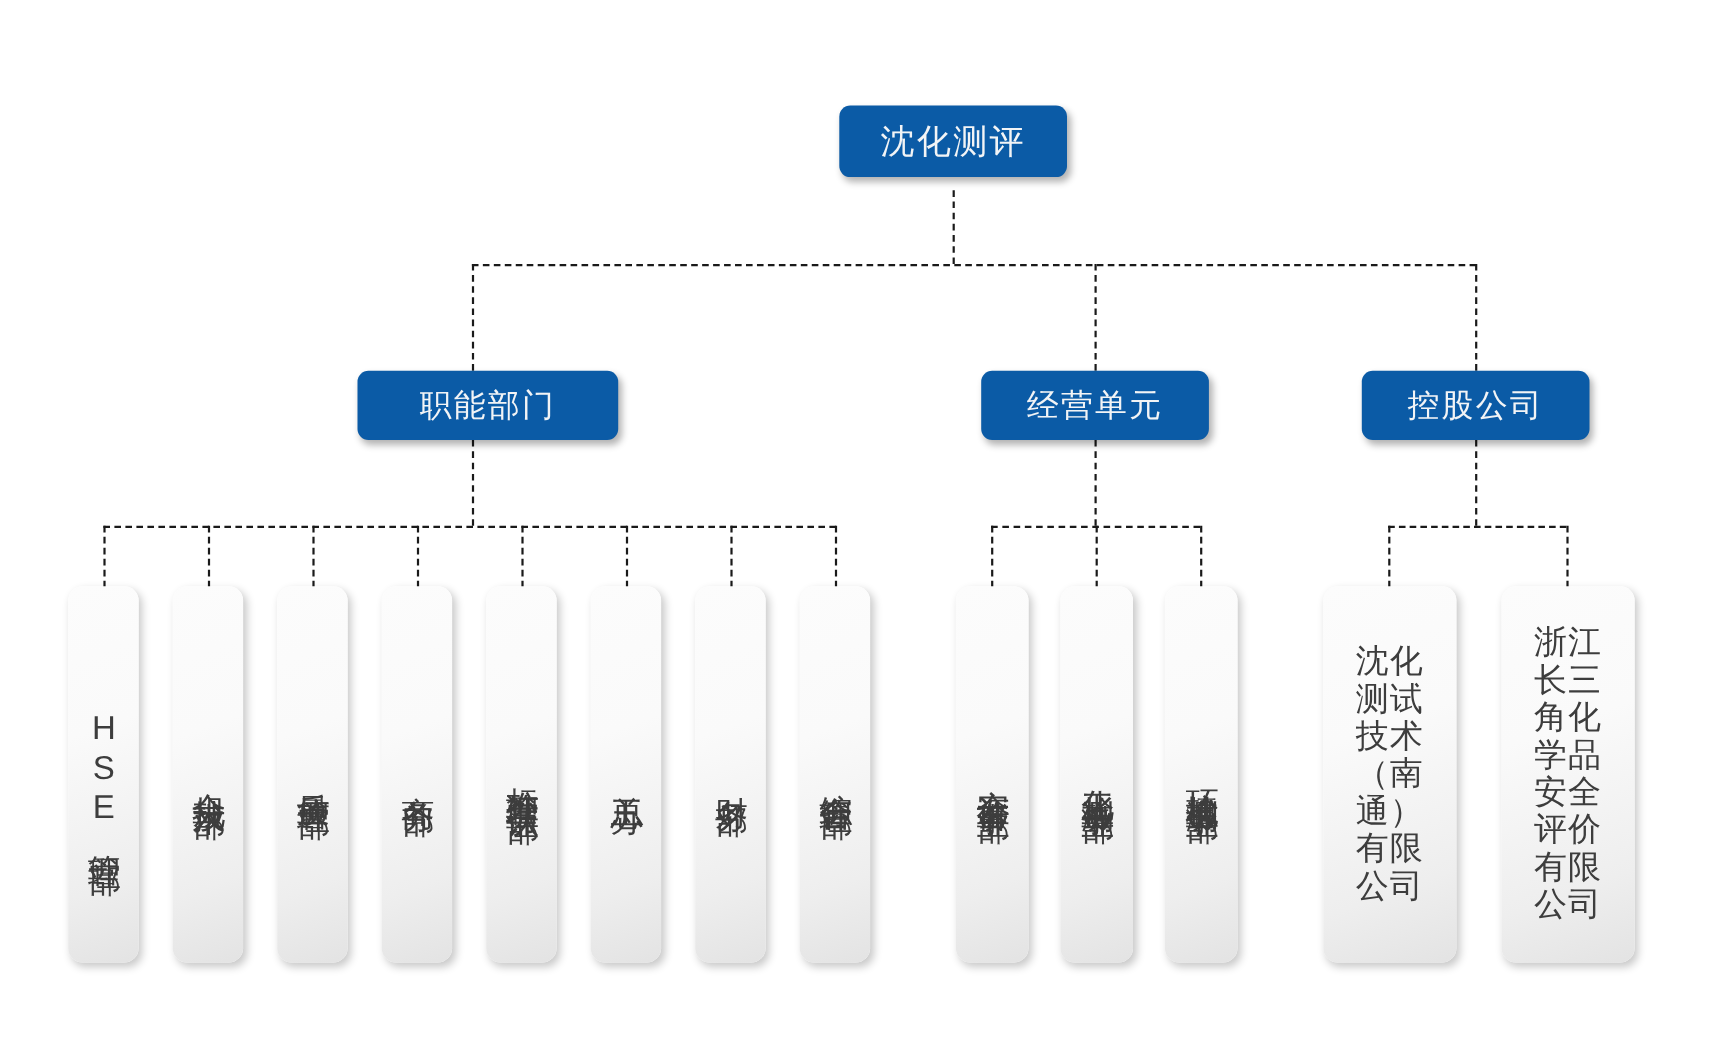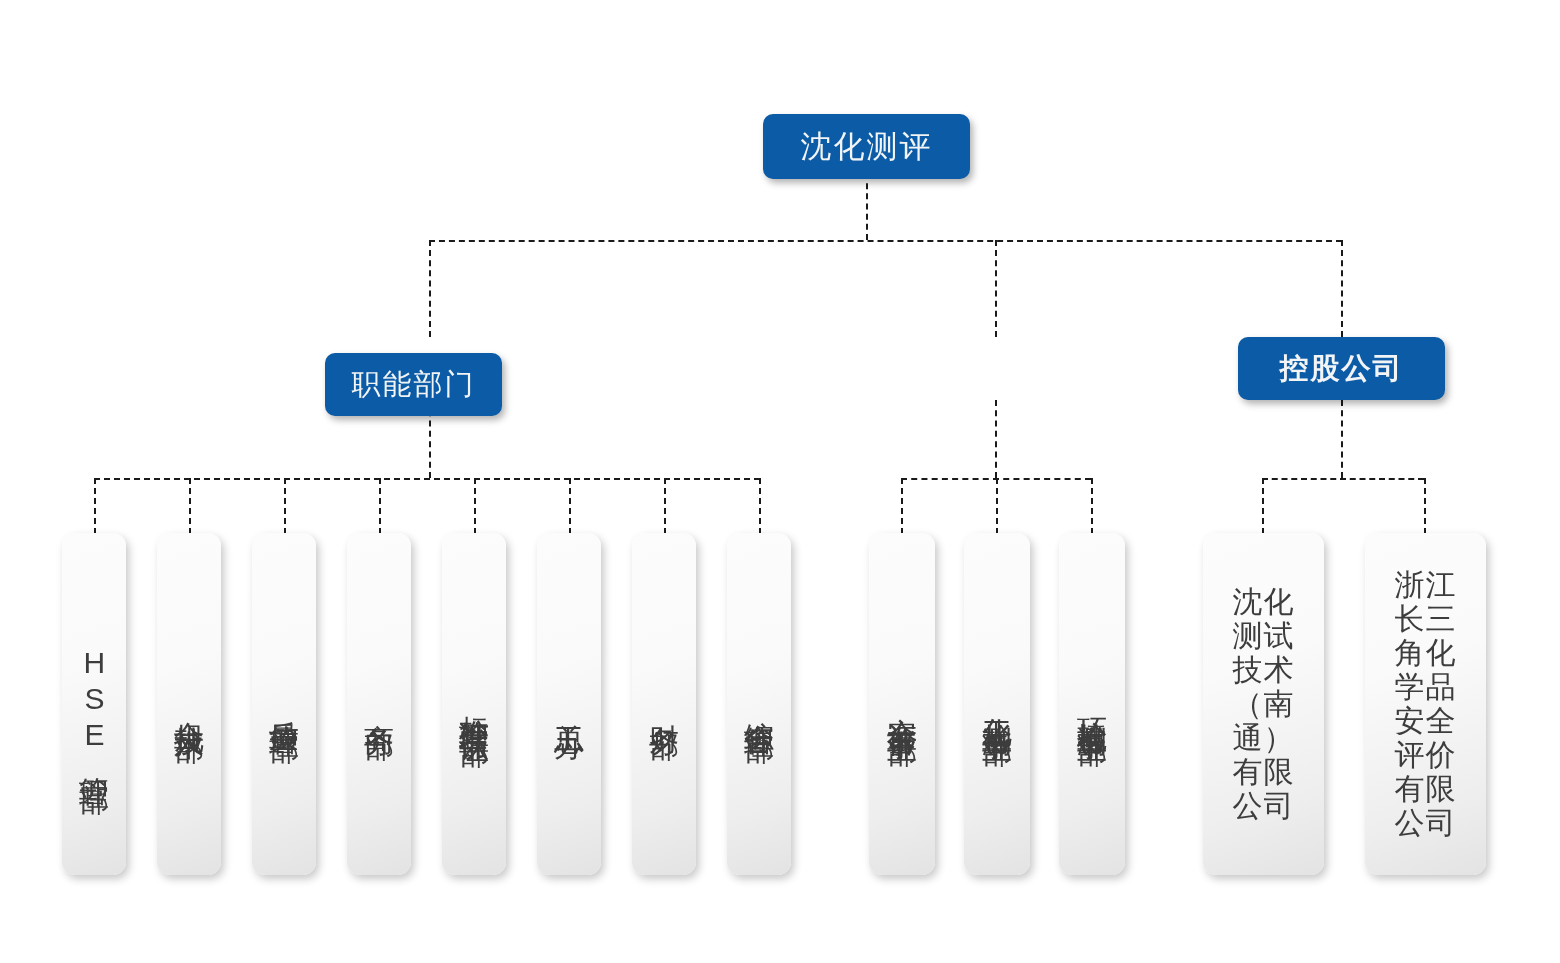--- a/index.html
+++ b/index.html
@@ -112,30 +112,33 @@
   <div class="conn-h" style="left:901px; top:478px; width:190px;"></div>
   <div class="conn-v" style="left:901px;  top:478px; height:56px;"></div>
   <div class="conn-v" style="left:996px;  top:478px; height:56px;"></div>
   <div class="conn-v" style="left:1091px; top:478px; height:56px;"></div>
 
   <div class="conn-v" style="left:1341px; top:400px; height:78px;"></div>
   <div class="conn-h" style="left:1262px; top:478px; width:162px;"></div>
   <div class="conn-v" style="left:1262px; top:478px; height:56px;"></div>
   <div class="conn-v" style="left:1424px; top:478px; height:56px;"></div>
 
-  <div class="node-blue node-root" style="left:763px; top:114px; width:207px; height:65px;">
+  <div class="node-blue node-root" style="left:763px; top:96px; width:207px; height:65px;">
     <span>沈化测评</span>
   </div>
 
-  <div class="node-blue node-cat" style="left:325px; top:337px; width:177px; height:63px;margin-top:16px;">
+  <div class="node-blue node-cat" style="left:325px; top:337px; width:237px; height:63px;">
     <span>职能部门</span>
   </div>
 
+  <div class="node-blue node-cat" style="left:892px; top:337px; width:207px; height:63px;">
+    <span>经营单元</span>
+  </div>
 
-  <div class="node-blue node-cat" style="left:1238px; top:337px; width:207px; height:63px;font-weight:bold;">
+  <div class="node-blue node-cat" style="left:1238px; top:337px; width:207px; height:63px;">
     <span>控股公司</span>
   </div>
 
   <div class="node-gray" style="left:62px; top:533px; width:64px; height:342px;">
     <span class="vtext">HSE管理部</span>
   </div>
   <div class="node-gray" style="left:157px; top:533px; width:64px; height:342px;">
     <span class="vtext">合规技术部</span>
   </div>
   <div class="node-gray" style="left:252px; top:533px; width:64px; height:342px;">

